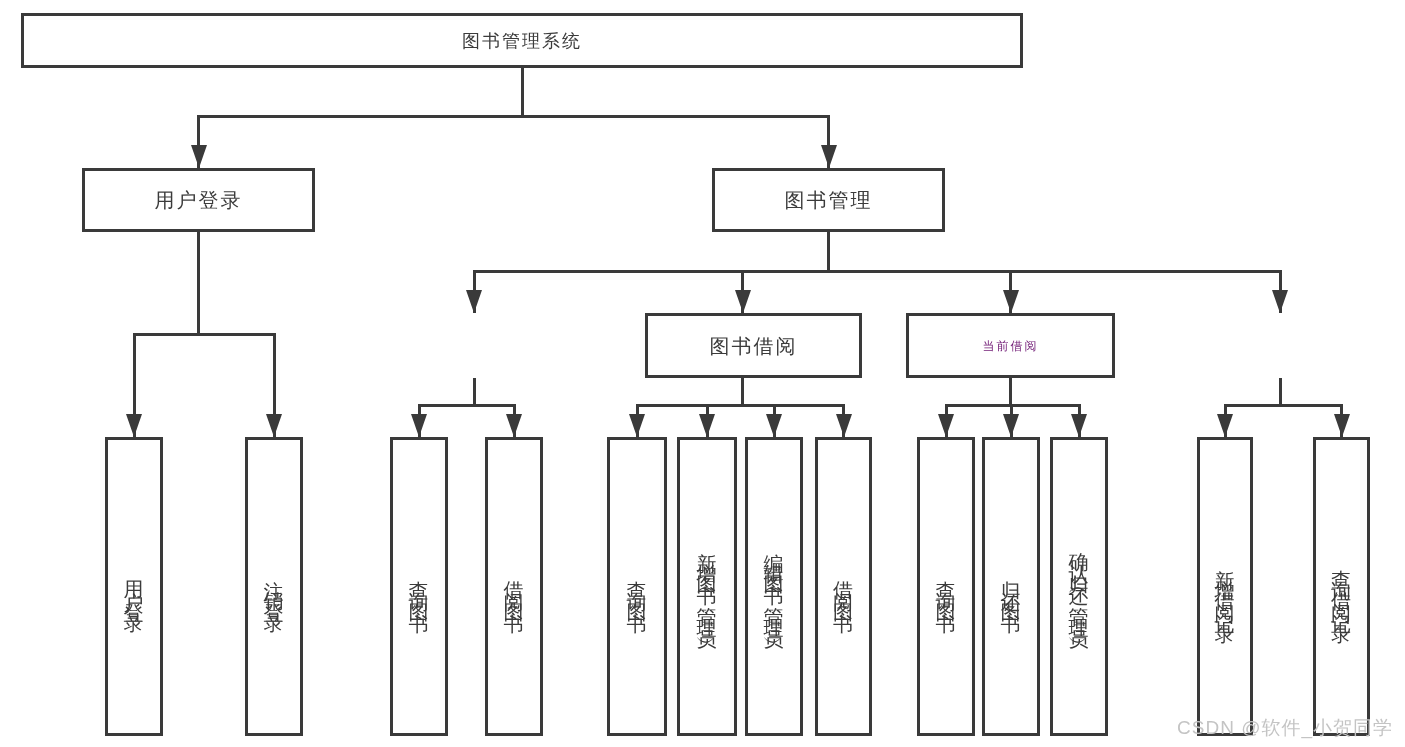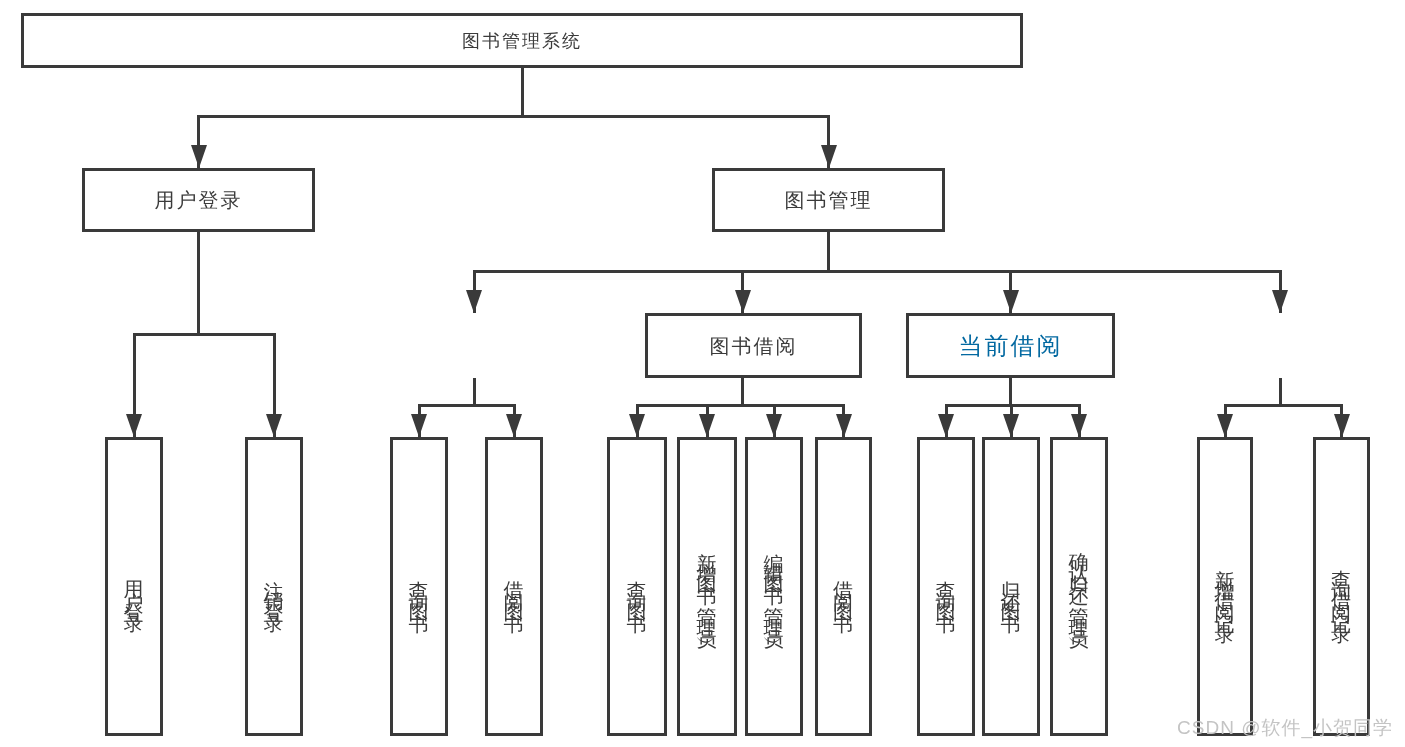--- a/index.html
+++ b/index.html
@@ -80,21 +80,21 @@
     <div class="node v" style="left: 105px; top: 437px; width: 58px; height: 299px; border-color: rgb(58, 58, 58);">
       <span class="lbl" style="font-size: 20px; color: rgb(59, 59, 59);">用户登录</span>
     </div>
     <div class="node v" style="left: 245px; top: 437px; width: 58px; height: 299px; border-color: rgb(58, 58, 58);">
       <span class="lbl" style="font-size: 20px; color: rgb(59, 59, 59);">注销登录</span>
     </div>
     <div class="node h" style="left: 634px; top: 313px; width: 217px; height: 65px; border-color: rgb(58, 58, 58); margin-left: 11px;">
       <span class="lbl" style="font-size: 20px; color: rgb(59, 59, 59);">图书借阅</span>
     </div>
     <div class="node h" style="left: 906px; top: 313px; width: 209px; height: 65px; border-color: rgb(58, 58, 58);">
-      <span class="lbl" style="font-size: 24px; color: #0369a1;">当前借阅</span>
+      <span class="lbl" style="font-size: 12px; color: #701a75;">当前借阅</span>
     </div>
     <div class="node v" style="left: 390px; top: 437px; width: 58px; height: 299px; border-color: rgb(58, 58, 58);">
       <span class="lbl" style="font-size: 20px; color: rgb(59, 59, 59);">查询图书</span>
     </div>
     <div class="node v" style="left: 485px; top: 437px; width: 58px; height: 299px; border-color: rgb(58, 58, 58);">
       <span class="lbl" style="font-size: 20px; color: rgb(59, 59, 59);">借阅图书</span>
     </div>
     <div class="node v" style="left: 607px; top: 437px; width: 60px; height: 299px; border-color: rgb(58, 58, 58);">
       <span class="lbl" style="font-size: 20px; color: rgb(59, 59, 59);">查询图书</span>
     </div>

